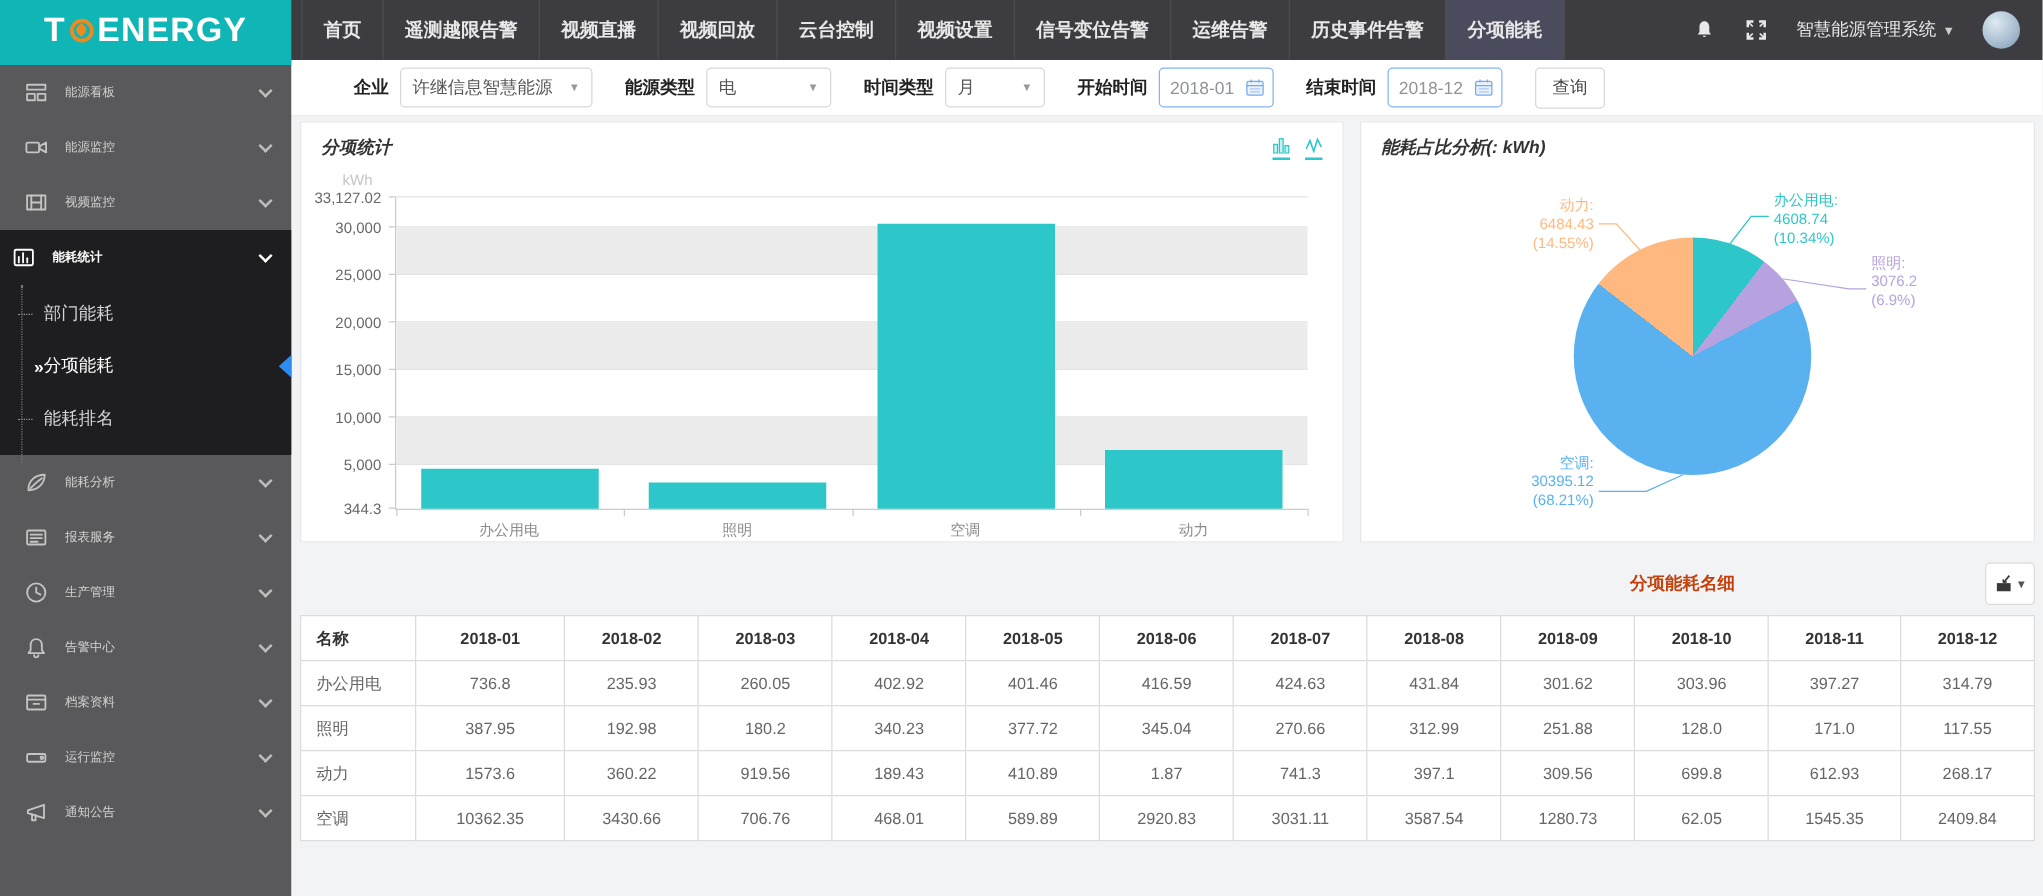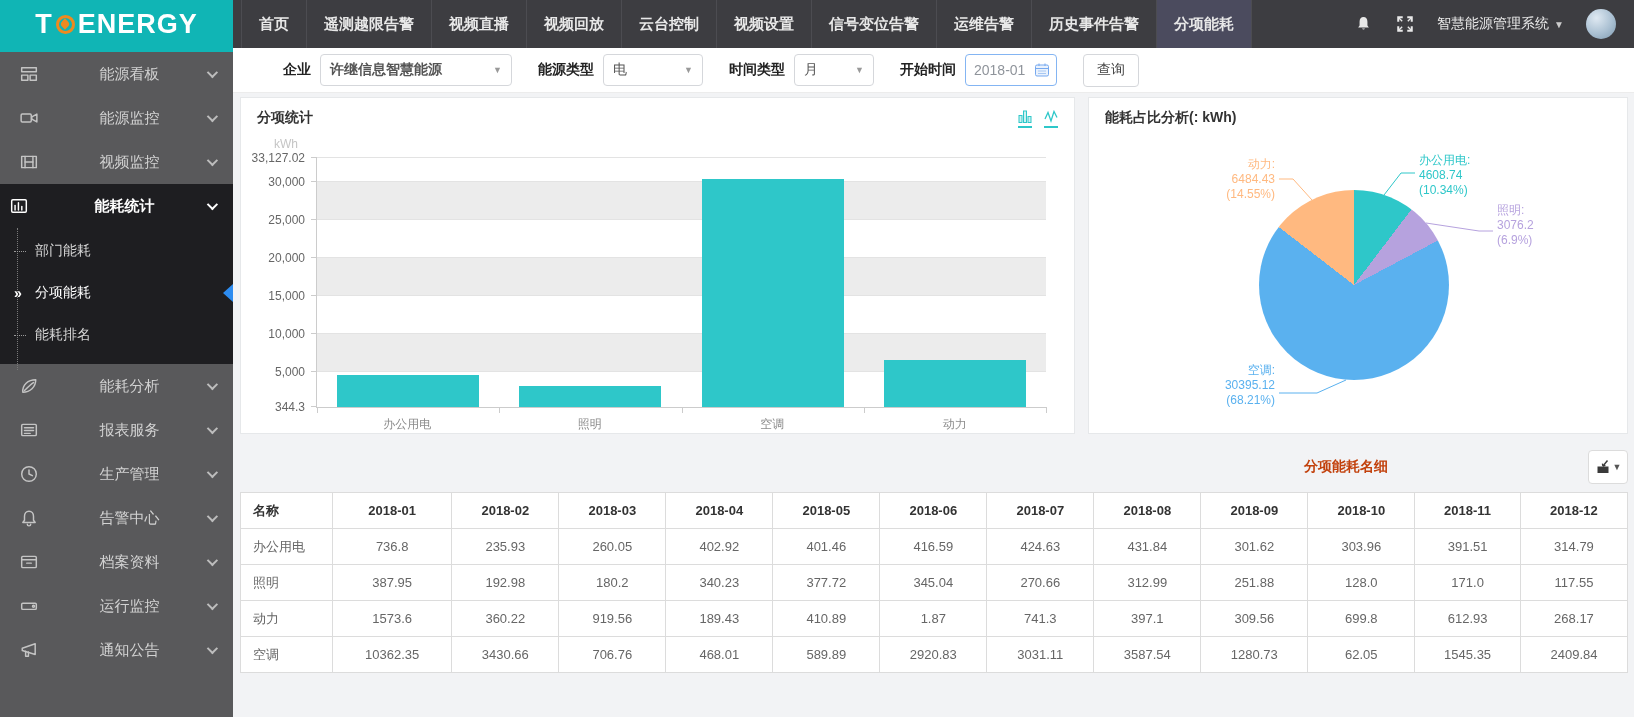--- a/index.html
+++ b/index.html
@@ -24,58 +24,58 @@
   .tb-icon { width:20px; height:20px; display:flex; align-items:center; justify-content:center; cursor:pointer; }
   .sys-menu { color:#e8e8e8; font-size:14px; cursor:pointer; white-space:nowrap; }
   .sys-caret { display:inline-block; margin-left:5px; font-size:10px; color:#ccc; }
   .avatar { width:30px; height:30px; border-radius:50%;
     background:radial-gradient(circle at 35% 30%, #dfe9f2 0%, #aac0d2 55%, #7e9ab0 100%); cursor:pointer; }
 
   
   .sidebar { position:absolute; left:0; top:48px; width:233px; height:669px; background:#59595b;
     border-top:4px solid #10b5b5; z-index:20; }
   .side-item { height:44px; display:flex; align-items:center; padding:0 18px 0 20px; color:#d2d2d2;
-    font-size:15px; cursor:pointer; position:relative;text-align:center; }
+    font-size:10px; cursor:pointer; position:relative; }
   .side-item .s-icon { width:18px; height:18px; margin-right:14px; flex:none; }
   .side-item .s-label { flex:1; }
   .chev { width:8px; height:8px; border-right:2px solid #bdbdbd; border-bottom:2px solid #bdbdbd;
     transform:rotate(45deg) translateY(-2px); flex:none; }
   .side-group.active { background:#1e1e21; }
   .side-group.active > .side-item { color:#fff; font-weight:bold;padding-left:10px; }
   .side-group.active .chev { border-color:#fff; }
-  .submenu { position:relative; padding:2px 0 8px 0; }
+  .submenu { position:relative; padding:2px 0 8px 0;text-align:right; }
   .submenu .guide { position:absolute; left:17px; top:0; bottom:-6px; border-left:1px dotted #7a7a7a; }
   .sub-item { height:42px; display:flex; align-items:center; padding-left:14px; color:#d6d6d6;
     font-size:14px; cursor:pointer; position:relative; }
   .sub-item .dotline { width:12px; border-top:1px dotted #9a9a9a; margin-right:9px; flex:none; }
   .sub-item .arrows { width:21px; color:#fff; font-size:14px; font-weight:bold; flex:none; }
   .sub-item.active { color:#fff; }
   .sub-item.active::after { content:""; position:absolute; right:0; top:50%; margin-top:-9px;
     border-top:9px solid transparent; border-bottom:9px solid transparent; border-right:10px solid #2d8cf0; }
 
   
   .content { position:absolute; left:233px; top:48px; width:1401px; height:669px; }
   .filterbar { height:45px; background:#fff; display:flex; align-items:center; gap:26px;
     padding-left:50px; border-bottom:1px solid #ececec; }
   .f-group { display:flex; align-items:center; gap:9px; }
   .f-label { font-size:14px; font-weight:bold; color:#222; white-space:nowrap; }
   .f-select { height:32px; border:1px solid #d5d7db; border-radius:4px; background:#fff;
     display:flex; align-items:center; justify-content:space-between; padding:0 9px; font-size:14px;
     color:#555; cursor:pointer; }
   .f-select .sel-caret { font-size:9px; color:#999; margin-left:8px; }
-  .w-company { width:192px;font-weight:bold; } .w-energy { width:100px; } .w-time { width:80px; }
+  .w-company { width:154px; } .w-energy { width:100px; } .w-time { width:80px; }
   .f-date { width:92px; height:32px; border:1px solid #84b5f3; border-radius:4px; background:#fff;
     display:flex; align-items:center; justify-content:space-between; padding:0 6px 0 8px;
     font-size:14px; color:#8f949b; cursor:text; }
   .query-btn { height:33px; width:56px; background:#fff; border:1px solid #d5d7db; border-radius:4px;
     font-size:14px; color:#444; cursor:pointer; font-family:inherit; }
 
   .charts-row { display:flex; gap:13px; margin:4px 6px 0 7px; }
   .panel { background:#fff; border:1px solid #e6e8ea; height:337px; position:relative; }
-  .panel-title { position:absolute; left:16px; top:11px; font-size:14px; font-weight:bold; color:#333; }
+  .panel-title { position:absolute; left:16px; top:11px; font-size:14px; font-weight:bold; color:#333;font-style:italic; }
   .bar-panel { width:835px; }
   .pie-panel { width:540px; }
   .chart-icons { position:absolute; right:16px; top:12px; display:flex; gap:12px; }
   .chart-icons .ci { padding-bottom:3px; border-bottom:2px solid #2ec7c9; cursor:pointer;
     display:flex; align-items:flex-end; }
 
   
   .bar-wrap { position:absolute; left:75px; top:60px; width:730px; height:250px; }
   .plot { position:absolute; inset:0; border-left:1px solid #ccc; border-bottom:1px solid #ccc; }
   .stripe { position:absolute; left:0; right:0; background:#ececec; }
@@ -310,20 +310,34 @@
       <span class="f-label">时间类型</span>
       <span class="f-select w-time">
         <span>月</span>
         <span class="sel-caret">▼</span>
       </span>
     </div>
     <div class="f-group">
       <span class="f-label">开始时间</span>
       <span class="f-date">
         <span>2018-01</span>
+        <svg width="16" height="16" viewBox="0 0 16 16">
+            <rect x="1.5" y="3" width="13" height="11" rx="1.5" fill="#eaf2fd" stroke="#76a9ef"></rect>
+            <line x1="1.5" y1="6.5" x2="14.5" y2="6.5" stroke="#76a9ef"></line>
+            <line x1="5" y1="1.5" x2="5" y2="4" stroke="#76a9ef"></line>
+            <line x1="11" y1="1.5" x2="11" y2="4" stroke="#76a9ef"></line>
+            <line x1="4" y1="9" x2="12" y2="9" stroke="#a8c8f2"></line>
+            <line x1="4" y1="11.5" x2="12" y2="11.5" stroke="#a8c8f2"></line>
+          </svg>
+      </span>
+    </div>
+    <div class="f-group">
+      <span class="f-label">结束时间</span>
+      <span class="f-date">
+        <span>2018-12</span>
         <svg width="16" height="16" viewBox="0 0 16 16">
             <rect x="1.5" y="3" width="13" height="11" rx="1.5" fill="#eaf2fd" stroke="#76a9ef"></rect>
             <line x1="1.5" y1="6.5" x2="14.5" y2="6.5" stroke="#76a9ef"></line>
             <line x1="5" y1="1.5" x2="5" y2="4" stroke="#76a9ef"></line>
             <line x1="11" y1="1.5" x2="11" y2="4" stroke="#76a9ef"></line>
             <line x1="4" y1="9" x2="12" y2="9" stroke="#a8c8f2"></line>
             <line x1="4" y1="11.5" x2="12" y2="11.5" stroke="#a8c8f2"></line>
           </svg>
       </span>
     </div>
@@ -475,21 +489,21 @@
             <td>736.8</td>
             <td>235.93</td>
             <td>260.05</td>
             <td>402.92</td>
             <td>401.46</td>
             <td>416.59</td>
             <td>424.63</td>
             <td>431.84</td>
             <td>301.62</td>
             <td>303.96</td>
-            <td>391.51</td>
+            <td>397.27</td>
             <td>314.79</td>
           </tr>
           <tr>
             <td class="name-col">照明</td>
             <td>387.95</td>
             <td>192.98</td>
             <td>180.2</td>
             <td>340.23</td>
             <td>377.72</td>
             <td>345.04</td>

